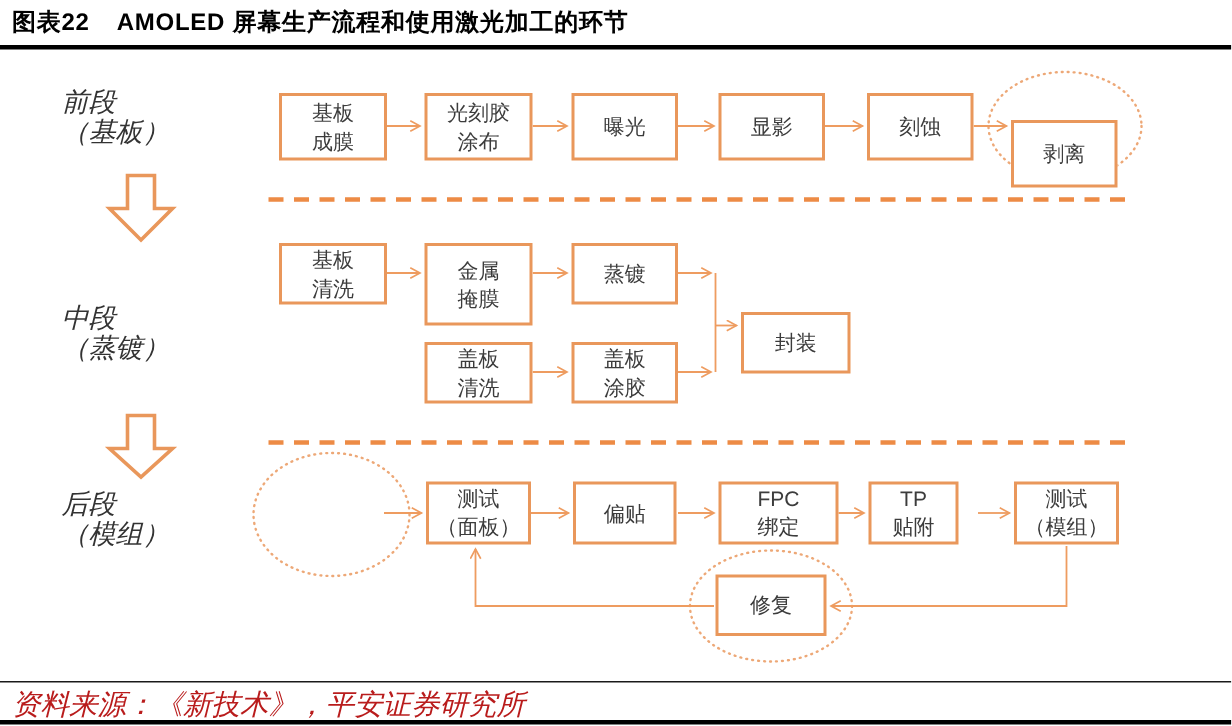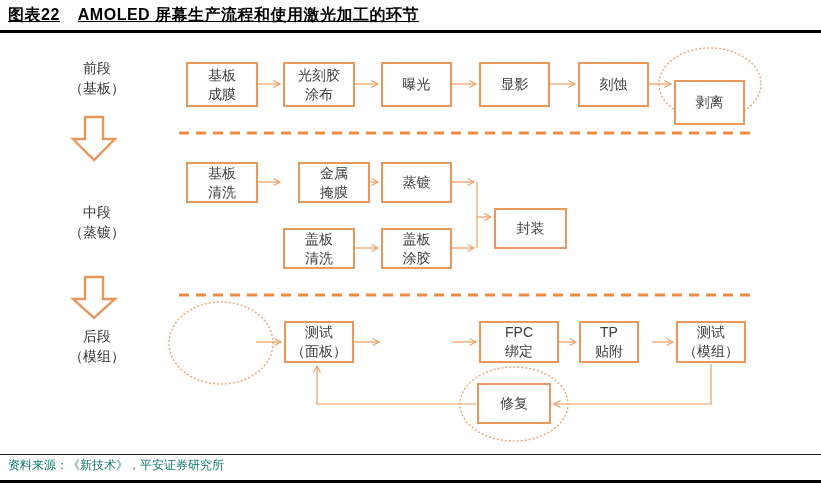--- a/index.html
+++ b/index.html
@@ -2,42 +2,42 @@
 <html><head>
 <meta charset="utf-8">
 <style>
   html,body{margin:0;padding:0;background:#ffffff;}
   .page{
     position:relative;width:821px;height:484px;background:#ffffff;overflow:hidden;
     font-family:"Liberation Sans","DejaVu Sans",sans-serif;
   }
   .title{
     position:absolute;left:8px;top:5px;font-size:16px;font-weight:bold;color:#000;
-    white-space:nowrap;letter-spacing:0.5px;text-decoration:underline;
+    white-space:nowrap;letter-spacing:0.5px;
   }
   .title .fig-label{margin-right:18px;}
   .rule{position:absolute;left:0;width:821px;background:#000;}
   .rule.thick{height:3px;}
   .rule.thin{height:1px;background:#1a1a1a;}
   .layer{position:absolute;left:0;top:0;z-index:1;}
   .fbox{
     position:absolute;box-sizing:border-box;z-index:2;background:#fff;
     border:2px solid #E9975B;display:flex;flex-direction:column;
     align-items:center;justify-content:center;text-align:center;
     font-size:14px;line-height:19px;color:#3C3C3C;
   }
   .stage{
-    position:absolute;width:112px;text-align:center;z-index:2;
-    font-size:14px;line-height:20px;color:#333;
+    position:absolute;width:112px;z-index:2;
+    font-size:18px;line-height:20px;color:#333;font-style:italic;
   }
   .stage span{display:block;}
   .footer-src{
     position:absolute;left:8px;top:457px;z-index:2;
     font-family:"Liberation Serif","DejaVu Serif",serif;
-    font-size:12px;color:#0f766e;white-space:nowrap;
+    font-style:italic;font-size:19px;color:#b91c1c;white-space:nowrap;
   }
   .arr{stroke:#EE9C60;stroke-width:1.2;fill:none;marker-end:url(#ar);}
   .plain{stroke:#EE9C60;stroke-width:1.2;fill:none;}
   .dash{stroke:#ED8B45;stroke-width:3;stroke-dasharray:10 7;}
   .dot{fill:none;stroke:#EDA877;stroke-width:1.6;stroke-dasharray:0.6 3.4;stroke-linecap:round;}
   .bigarrow{fill:#ffffff;stroke:#E9975B;stroke-width:2.4;stroke-linejoin:miter;}
 </style>
 </head>
 <body>
 
@@ -121,21 +121,21 @@
     <span>刻蚀</span>
   </div>
   <div class="fbox" style="left:674px;top:80px;width:71px;height:45px">
     <span>剥离</span>
   </div>
 
   <div class="fbox" style="left:186px;top:162px;width:72px;height:41px">
     <span>基板</span>
     <span>清洗</span>
   </div>
-  <div class="fbox" style="left:298px;top:162px;width:72px;height:41px">
+  <div class="fbox" style="left:283px;top:162px;width:72px;height:55px">
     <span>金属</span>
     <span>掩膜</span>
   </div>
   <div class="fbox" style="left:381px;top:162px;width:71px;height:41px">
     <span>蒸镀</span>
   </div>
   <div class="fbox" style="left:283px;top:228px;width:72px;height:41px">
     <span>盖板</span>
     <span>清洗</span>
   </div>
@@ -143,20 +143,23 @@
     <span>盖板</span>
     <span>涂胶</span>
   </div>
   <div class="fbox" style="left:494px;top:208px;width:73px;height:41px">
     <span>封装</span>
   </div>
 
   <div class="fbox" style="left:284px;top:321px;width:70px;height:42px">
     <span>测试</span>
     <span>（面板）</span>
+  </div>
+  <div class="fbox" style="left:382px;top:321px;width:69px;height:42px">
+    <span>偏贴</span>
   </div>
   <div class="fbox" style="left:479px;top:321px;width:80px;height:42px">
     <span>FPC</span>
     <span>绑定</span>
   </div>
   <div class="fbox" style="left:579px;top:321px;width:60px;height:42px">
     <span>TP</span>
     <span>贴附</span>
   </div>
   <div class="fbox" style="left:676px;top:321px;width:70px;height:42px">

